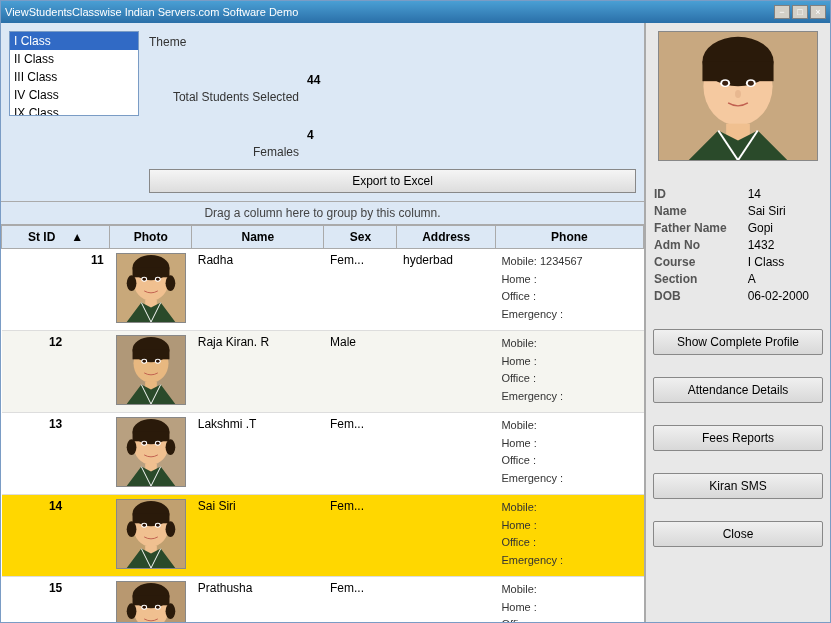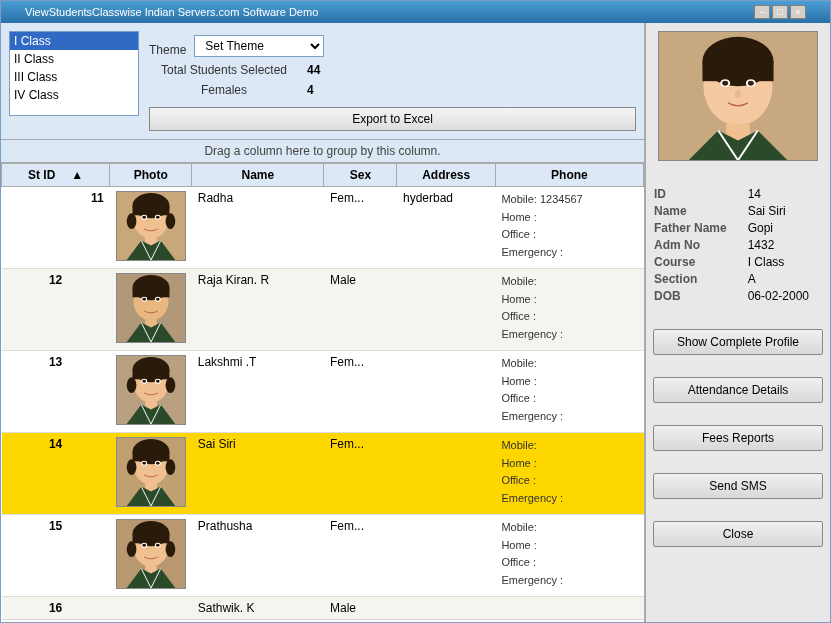--- a/index.html
+++ b/index.html
@@ -15,21 +15,21 @@
       width: 831px;
       height: 623px;
       border: 1px solid #7a9cc5;
       display: flex;
       flex-direction: column;
       background: #f0f0f0;
     }
     .title-bar {
       background: linear-gradient(to bottom, #4a9fd4, #2a6fa8);
       color: white;
-      padding: 4px 24px;
+      padding: 4px 4px;
       display: flex;
       align-items: center;
       justify-content: space-between;
       height: 22px;
       font-size: 11px;
     }
     .title-bar-buttons {
       display: flex;
       gap: 2px;
     }
@@ -92,21 +92,22 @@
     }
     .stat-row {
       display: flex;
       align-items: center;
       gap: 8px;
     }
     .stat-label {
       color: #333;
       font-size: 12px;
       min-width: 150px;
-      text-align: center;
+      text-align: right;
+      margin-top: 35px;
     }
     .stat-value {
       font-weight: bold;
       color: #000;
       font-size: 12px;
     }
     .theme-row {
       display: flex;
       align-items: flex-end;
       gap: 8px;
@@ -280,29 +281,27 @@
 
       <div class="top-controls">
 
         <div class="class-list-container">
           <div class="class-listbox" id="class-listbox">
 
           <div class="class-listbox-item selected">I Class</div>
               <div class="class-listbox-item">II Class</div>
               <div class="class-listbox-item">III Class</div>
               <div class="class-listbox-item">IV Class</div>
+              <div class="class-listbox-item">IX Class</div>
             </div>
         </div>
 
         <div class="stats-area">
           <div class="theme-row">
             <span class="theme-label">Theme</span>
-            <select class="theme-select">
-              <option>Set Theme</option>
-            </select>
           </div>
           <div class="stat-row">
             <span class="stat-label">Total Students Selected</span>
             <span class="stat-value">44</span>
           </div>
           <div class="stat-row">
             <span class="stat-label">Females</span>
             <span class="stat-value">4</span>
           </div>
           <button class="export-btn">Export to Excel</button>
@@ -568,17 +567,17 @@
         <span class="detail-value">I Class</span>
         <span class="detail-label">Section</span>
         <span class="detail-value">A</span>
         <span class="detail-label">DOB</span>
         <span class="detail-value">06-02-2000</span>
       </div>
 
       <button class="action-btn">Show Complete Profile</button>
       <button class="action-btn">Attendance Details</button>
       <button class="action-btn">Fees Reports</button>
-      <button class="action-btn">Send SMS</button>
+      <button class="action-btn">Kiran SMS</button>
       <button class="action-btn">Close</button>
     </div>
   </div>
 </div>
 
 </body></html>

